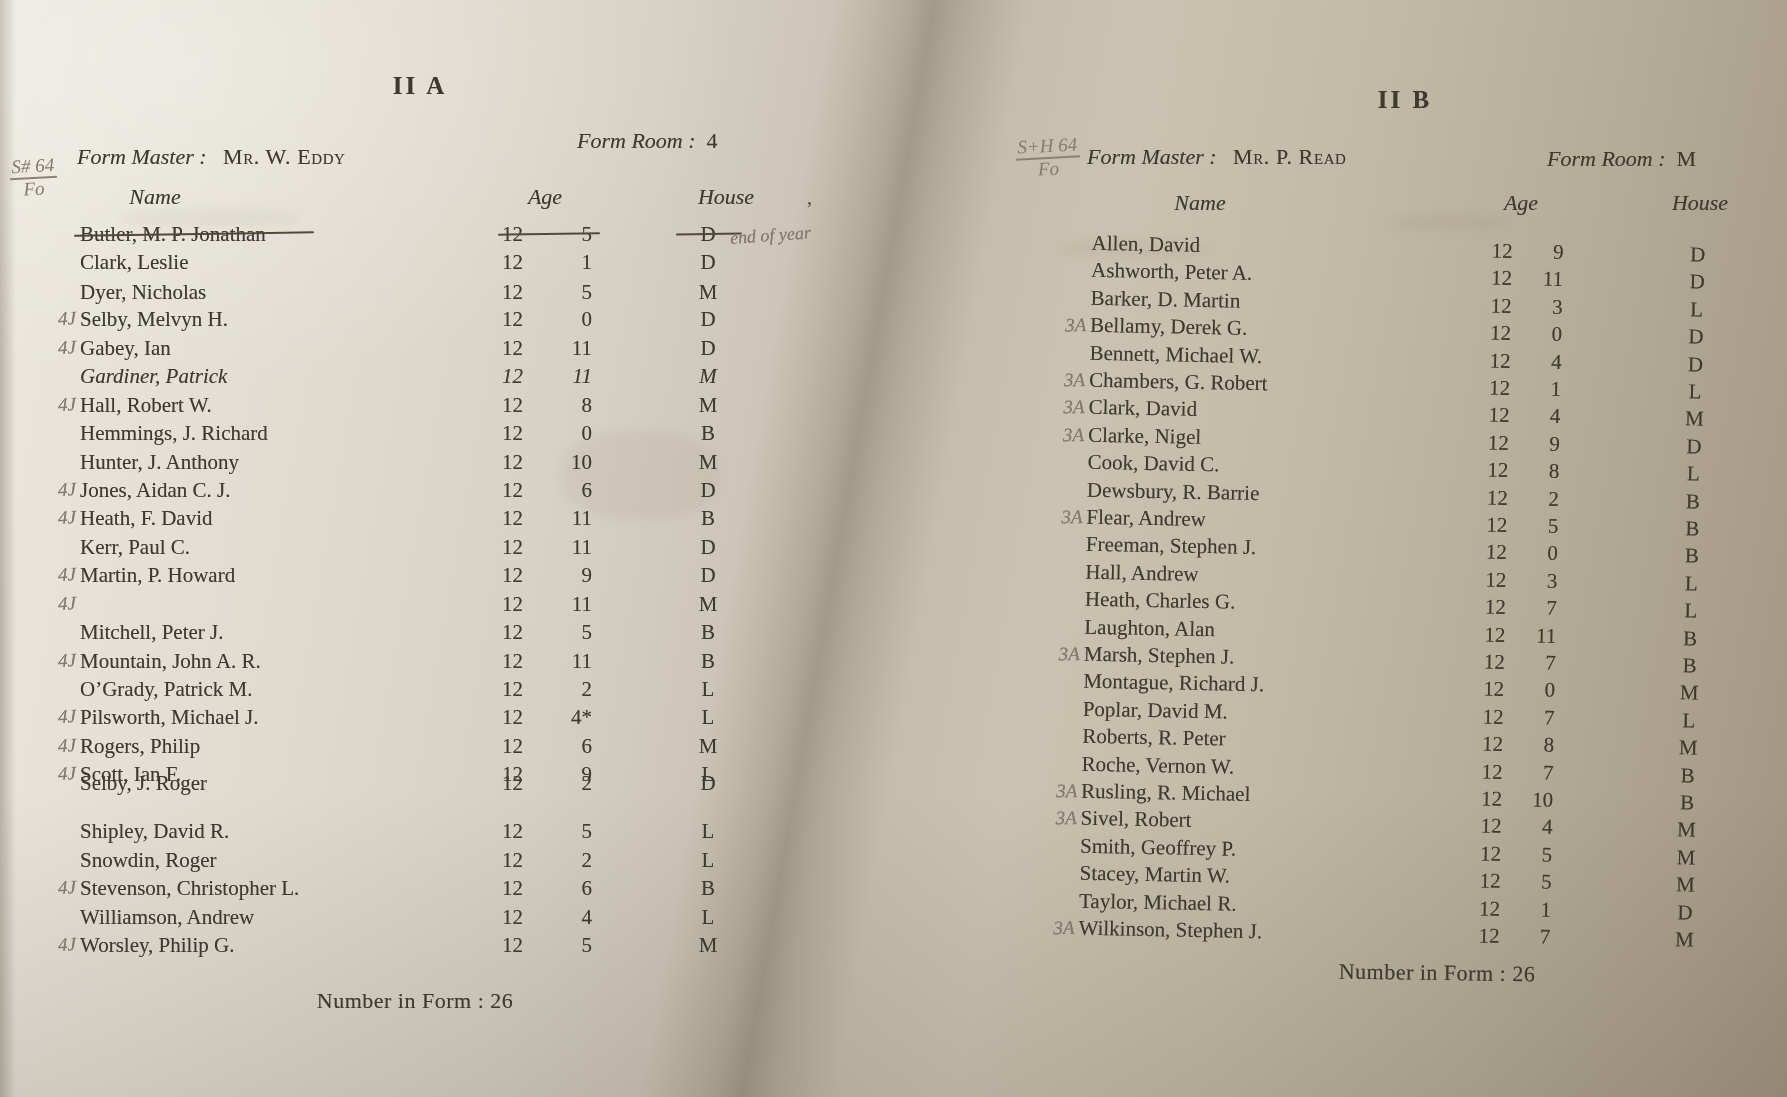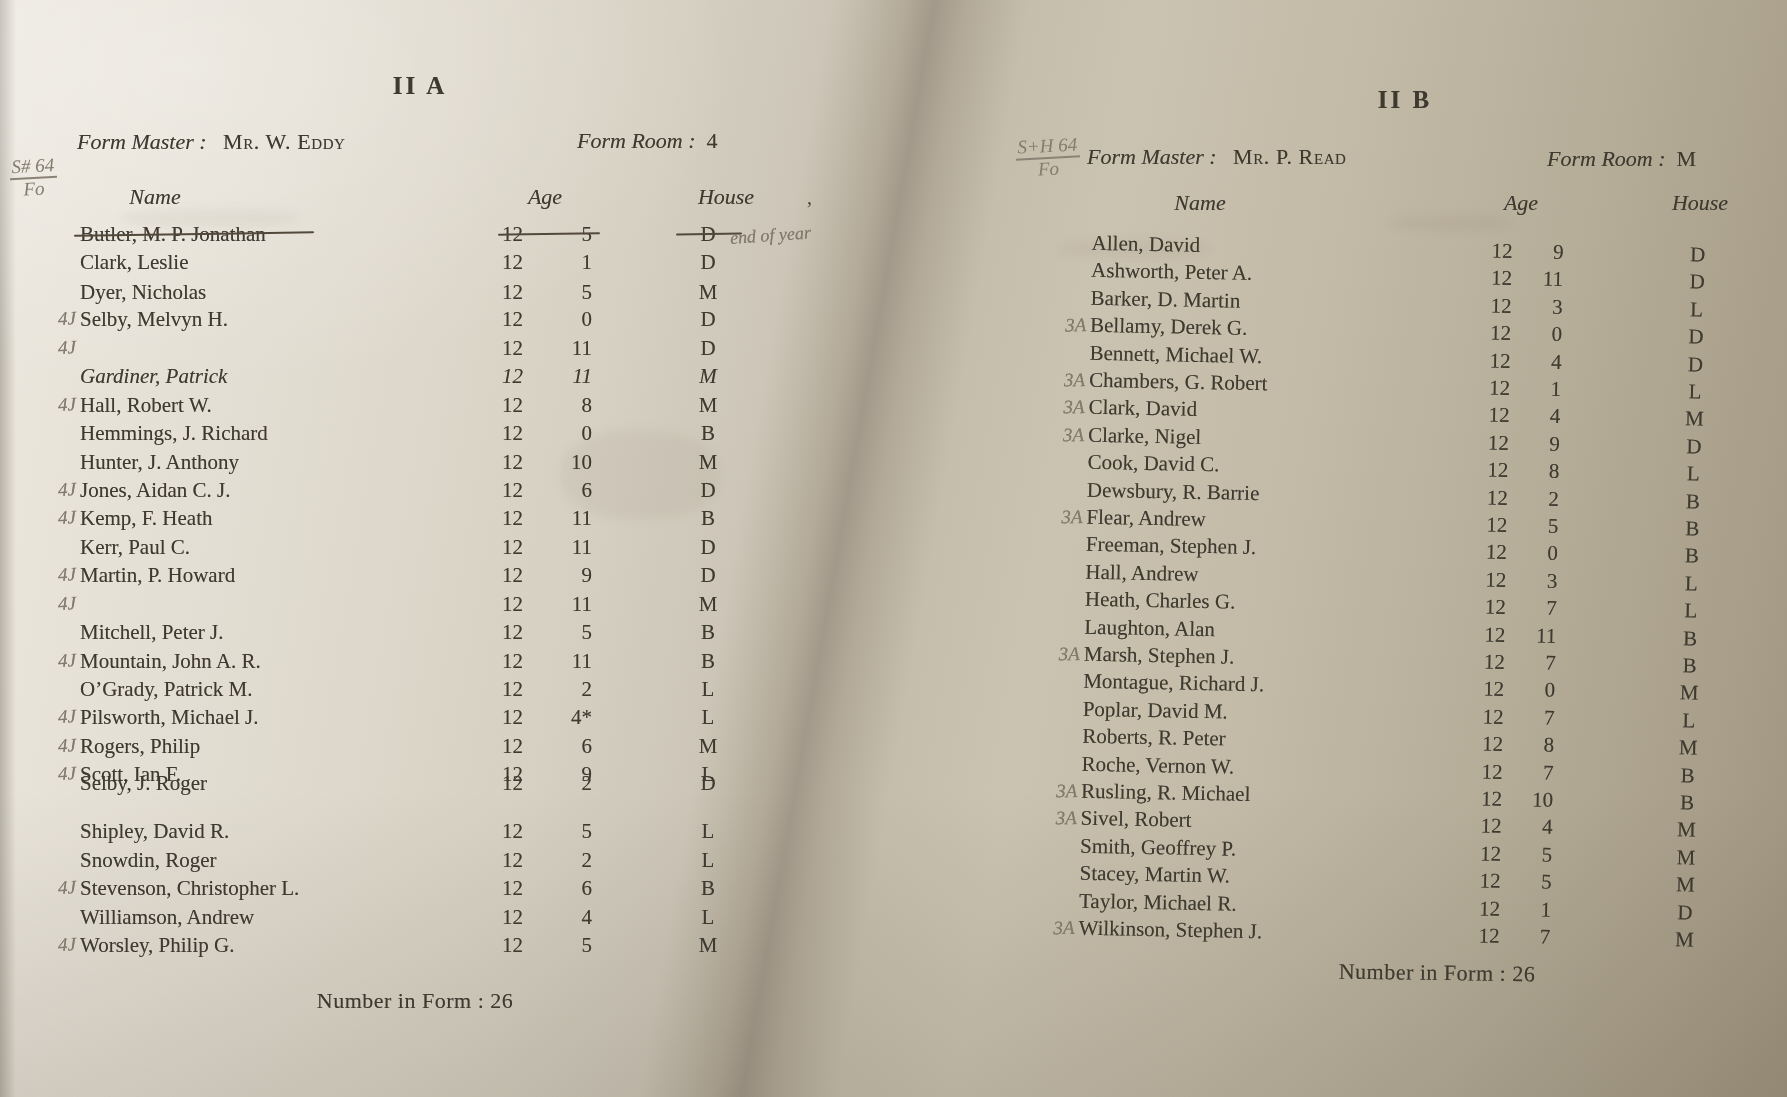--- a/index.html
+++ b/index.html
@@ -62,21 +62,21 @@
 
 <div class="stage">
 
   <div class="abs ctr title printed" style="left:330px;top:72px;width:180px;">II A</div>
 
   <div class="abs pencil pencil-frac" style="left:10px;top:156px;">
     <span class="l1">S# 64</span><br>
     <span>Fo</span>
   </div>
 
-  <div class="abs formline printed" style="left:77px;top:129px;font-family:Liberation Serif, serif;">
+  <div class="abs formline printed" style="left:77px;top:144px;font-family:Liberation Serif, serif;">
     <span class="it">Form Master :</span>&nbsp;&nbsp;
     <span class="sc">Mr. W. Eddy</span>
   </div>
   <div class="abs formline printed" style="left:577px;top:128px;">
     <span class="it">Form Room :</span>&nbsp;
     <span>4</span>
   </div>
 
   <div class="abs ctr colhdr printed" style="left:105px;top:184px;width:100px;">Name</div>
   <div class="abs ctr colhdr printed" style="left:495px;top:184px;width:100px;">Age</div>
@@ -115,20 +115,21 @@
         <span class="marg pencil">4J</span>
         <span class="nm">Selby, Melvyn H.</span>
         <span class="age">
           <span>12</span>
           <span>0</span>
         </span>
         <span class="hs">D</span>
       </div>
       <div class="row" style="top: 113.76px;">
         <span class="marg pencil">4J</span>
+        <span class="nm">Gabey, Ian</span>
         <span class="age">
           <span>12</span>
           <span>11</span>
         </span>
         <span class="hs">D</span>
       </div>
       <div class="row" style="top: 142.2px; font-style: italic;">
         <span class="nm">Gardiner, Patrick</span>
         <span class="age">
           <span>12</span>
@@ -165,21 +166,21 @@
         <span class="marg pencil">4J</span>
         <span class="nm">Jones, Aidan C. J.</span>
         <span class="age">
           <span>12</span>
           <span>6</span>
         </span>
         <span class="hs">D</span>
       </div>
       <div class="row" style="top: 284.4px;">
         <span class="marg pencil">4J</span>
-        <span class="nm">Kemp, F. Heath</span>
+        <span class="nm">Heath, F. David</span>
         <span class="age">
           <span>12</span>
           <span>11</span>
         </span>
         <span class="hs">B</span>
       </div>
       <div class="row" style="top: 312.84px;">
         <span class="nm">Kerr, Paul C.</span>
         <span class="age">
           <span>12</span>

